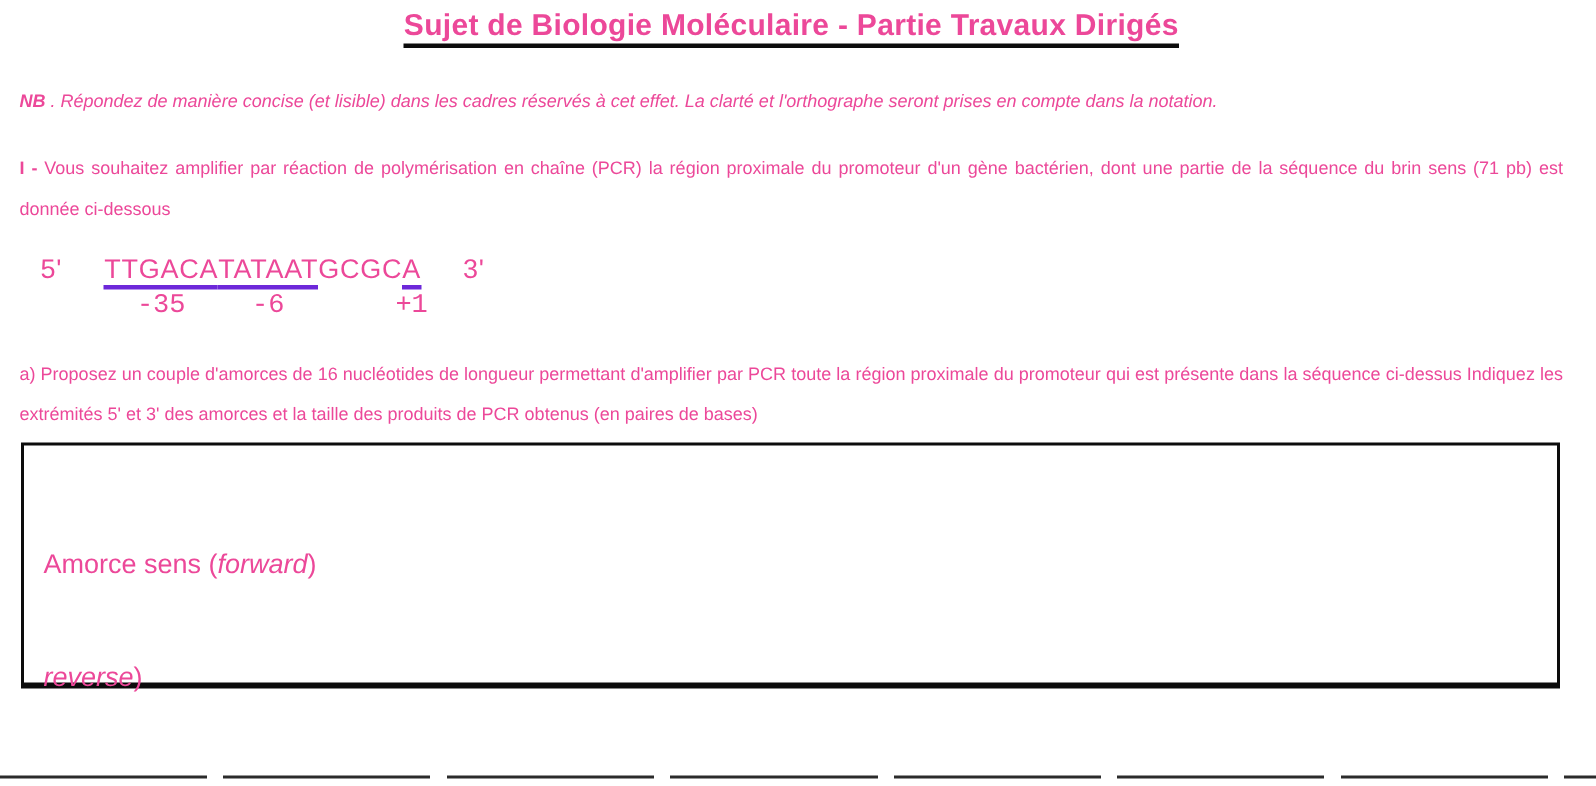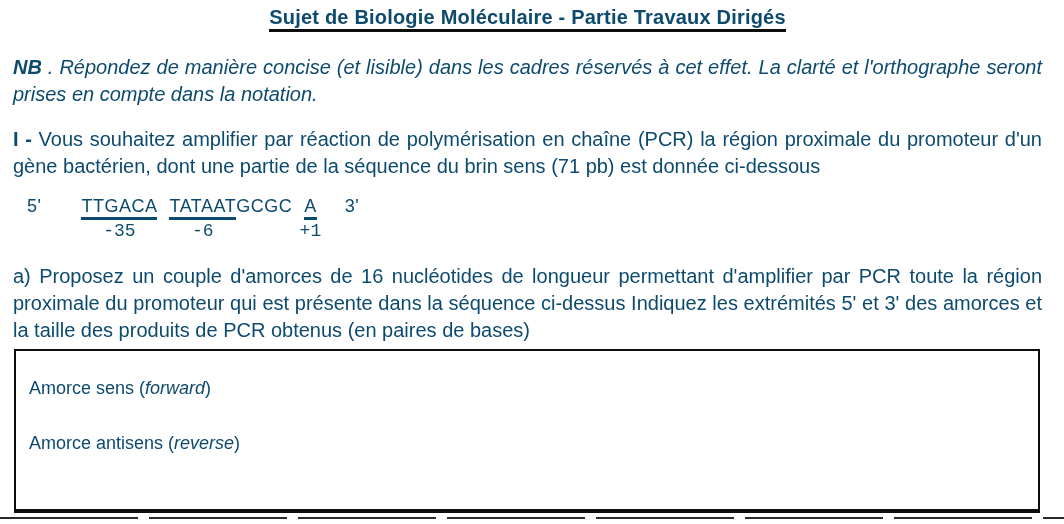--- a/index.html
+++ b/index.html
@@ -5,21 +5,21 @@
   html, body {
     margin: 0;
     padding: 0;
     background: #ffffff;
   }
   .page {
     position: relative;
     width: 1064px;
     height: 524px;
     background: #ffffff;
-    color: #0c4a6e;
+    color: #ec4899;
     font-family: "Liberation Sans", sans-serif;
     overflow: hidden;
   }
   .content {
     padding: 0 22px 0 13px;
   }
   
   .title-wrap {
     margin-top: 6px;
     text-align: center;
@@ -29,21 +29,21 @@
     font-size: 20px;
     font-weight: bold;
     letter-spacing: 0.2px;
     border-bottom: 3px solid #0c0c0c;
     padding-bottom: 1px;
     line-height: 22px;
   }
   
   p {
     margin: 0;
-    font-size: 20px;
+    font-size: 12px;
     line-height: 27px;
     text-align: justify;
   }
   .nb {
     margin-top: 22px;
     font-style: italic;
   }
   .nb .lead { font-weight: bold; }
   .q1 { margin-top: 18px; }
   .q1 .lead { font-weight: bold; }
@@ -56,21 +56,21 @@
     display: flex;
     align-items: flex-start;
     font-size: 18px;
     line-height: 21px;
     letter-spacing: 0.5px;
     white-space: nowrap;
   }
   .prime5 { margin-right: 28px; }
   .prime3 { margin-left: 28px; }
   .seg { display: inline-block; position: relative; }
-  .seg.underlined { border-bottom: 3px solid #0c4a6e; margin-left: 12px; }
+  .seg.underlined { border-bottom: 3px solid #6d28d9; }
   .pos-label {
     position: absolute;
     top: 100%;
     left: 50%;
     transform: translateX(-50%);
     margin-top: 4px;
     letter-spacing: 0;
     white-space: nowrap;
     font-family: Liberation Mono, monospace;
   }
@@ -80,24 +80,25 @@
     margin: 5px 0 0 1px;
     width: 1026px;
     height: 164px;
     border: 2px solid #0c0c0c;
     border-bottom-width: 4px;
     padding: 21px 14px 0 13px;
     font-size: 18px;
   }
   .box-row {
     display: flex;
-    align-items: flex-end;
+    align-items: flex-start;
     height: 27px;
     margin-bottom: 28px;
     white-space: pre;
+    margin-top: 48px;
   }
   .box-row .it { font-style: italic; }
   .answer-area { flex: 1; align-self: stretch; }
   .size-blank { display: inline-block; width: 78px; }
   
   .artifact-line {
     position: absolute;
     left: 0;
     bottom: 5px;
     width: 1064px;
@@ -133,21 +134,21 @@
     </div>
 
     <p class="qa">a) Proposez un couple d'amorces de 16 nucléotides de longueur permettant d'amplifier par PCR toute la région proximale du promoteur qui est présente dans la séquence ci-dessus  Indiquez les extrémités 5' et 3' des amorces et la taille des produits de PCR obtenus (en paires de bases)</p>
 
     <div class="answer-box">
       <div class="box-row">
         <span>Amorce sens (</span><span class="it">forward</span><span>)</span>
         <span class="answer-area"></span>
       </div>
       <div class="box-row">
-        <span>Amorce antisens (</span><span class="it">reverse</span><span>)</span>
+        <span class="it">reverse</span><span>)</span>
         <span class="answer-area"></span>
       </div>
     </div>
 
   </div>
 
   <div class="artifact-line"></div>
 </div>
 
 </body></html>

